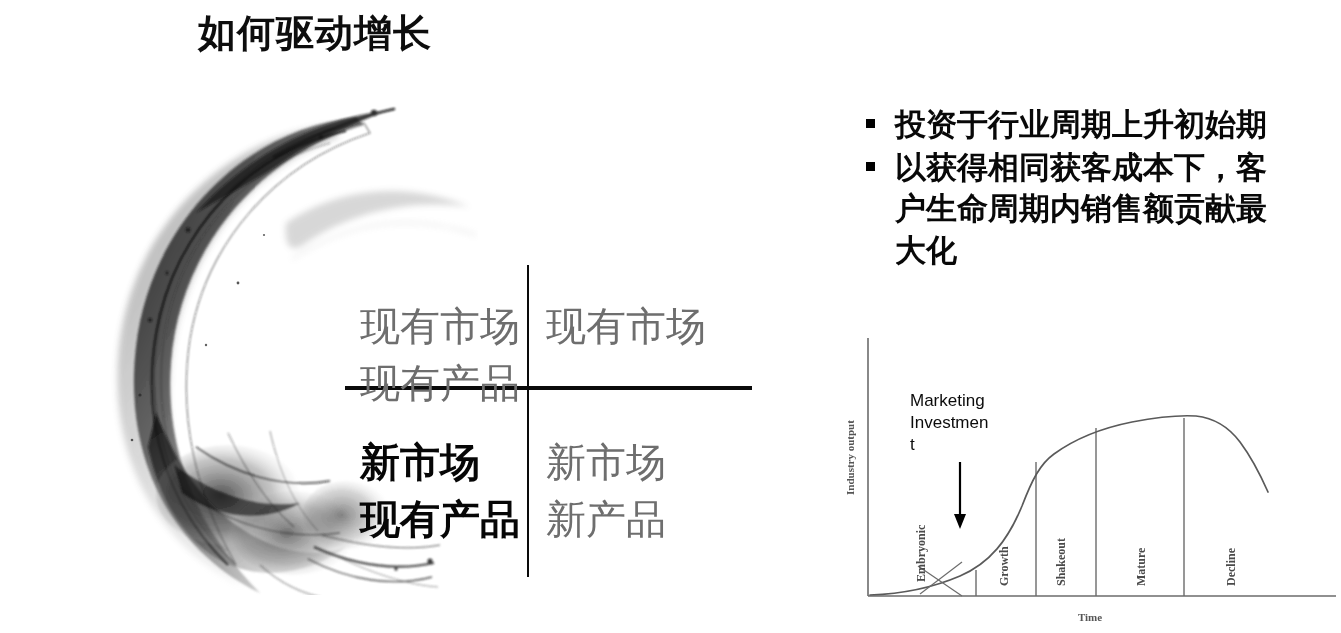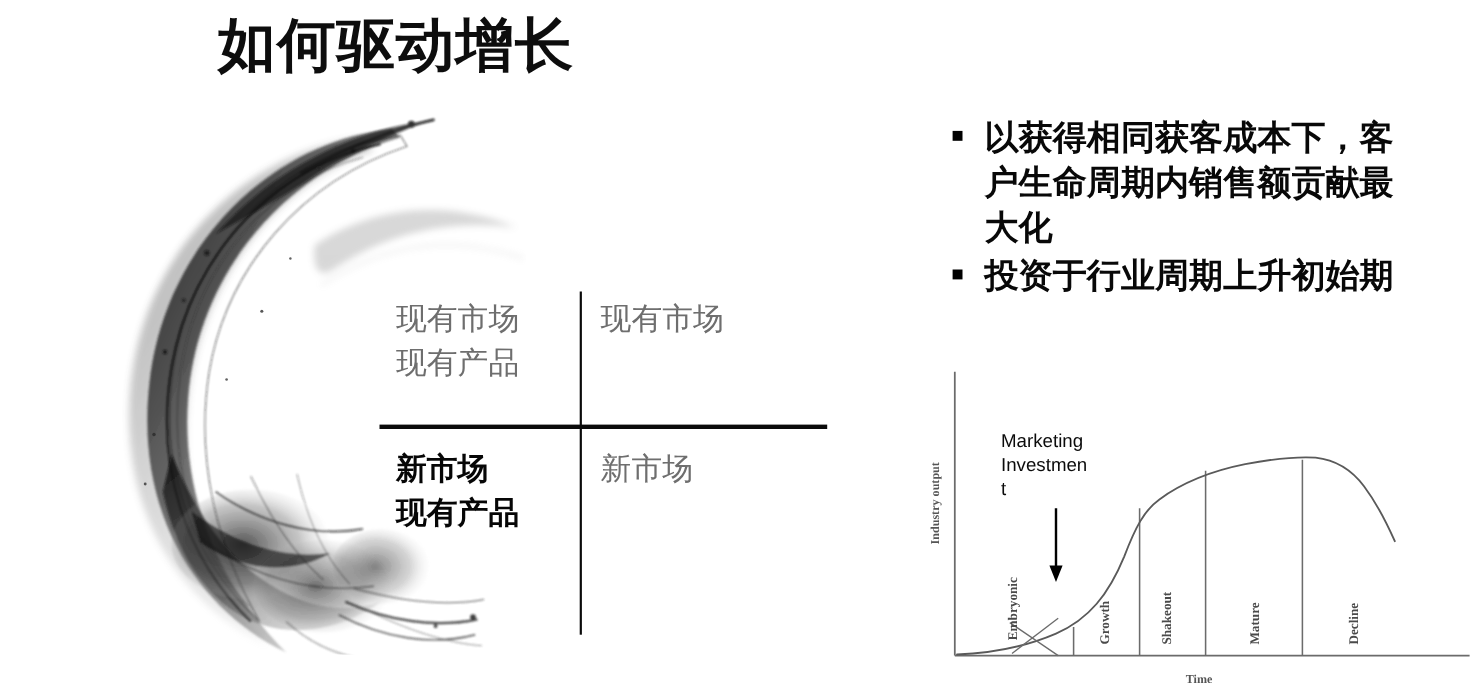--- a/index.html
+++ b/index.html
@@ -15,21 +15,21 @@
     overflow: hidden;
     font-family: "Liberation Sans", "DejaVu Sans", sans-serif;
     color: #000000;
   }
 
   
   #slide-title {
     position: absolute;
     left: 198px;
     top: 12px;
-    font-size: 53px;
+    font-size: 38px;
     font-weight: bold;
     letter-spacing: 1px;
     line-height: 1.15;
     color: #0d0d0d;
     white-space: nowrap;
   }
 
   
   #ink-art {
     position: absolute;
@@ -59,23 +59,24 @@
   .matrix-hline {
     position: absolute;
     left: 5px;
     top: 128px;
     width: 407px;
     height: 4px;
     background: #0a0a0a;
   }
   .quad {
     position: absolute;
-    font-size: 28px;
+    font-size: 40px;
     line-height: 1.43;
     white-space: nowrap;
+    margin-top: 28px;
   }
   .quad.muted { color: #6e6e6e; font-weight: normal; }
   .quad.strong { color: #060606; font-weight: bold; }
   .quad-tl { left: 20px;  top: 12px; }
   .quad-tr { left: 206px; top: 12px; }
   .quad-bl { left: 20px;  top: 148px; }
   .quad-br { left: 206px; top: 148px; }
 
   
   #bullets {
@@ -244,33 +245,34 @@
     <div>现有市场</div>
   </div>
 
   <div class="quad strong quad-bl">
     <div>新市场</div>
     <div>现有产品</div>
   </div>
 
   <div class="quad muted quad-br">
     <div>新市场</div>
+    <div>新产品</div>
   </div>
 </div>
 
 <div id="bullets">
+
+  <div class="bullet-row">
+    <span class="bullet-marker"></span>
+    <span class="bullet-text wrap-1">投资于行业周期上升初始期</span>
+  </div>
 
   <div class="bullet-row">
     <span class="bullet-marker"></span>
     <span class="bullet-text wrap-2">以获得相同获客成本下，客户生命周期内销售额贡献最大化</span>
-  </div>
-
-  <div class="bullet-row">
-    <span class="bullet-marker"></span>
-    <span class="bullet-text wrap-1">投资于行业周期上升初始期</span>
   </div>
 </div>
 
 <div id="lifecycle-chart">
   <svg viewBox="0 0 500 303" preserveAspectRatio="none">
 
     <line x1="28" y1="8" x2="28" y2="266" stroke="#6b6b6b" stroke-width="1.6"></line>
 
     <line x1="28" y1="266" x2="496" y2="266" stroke="#6b6b6b" stroke-width="1.6"></line>
 

